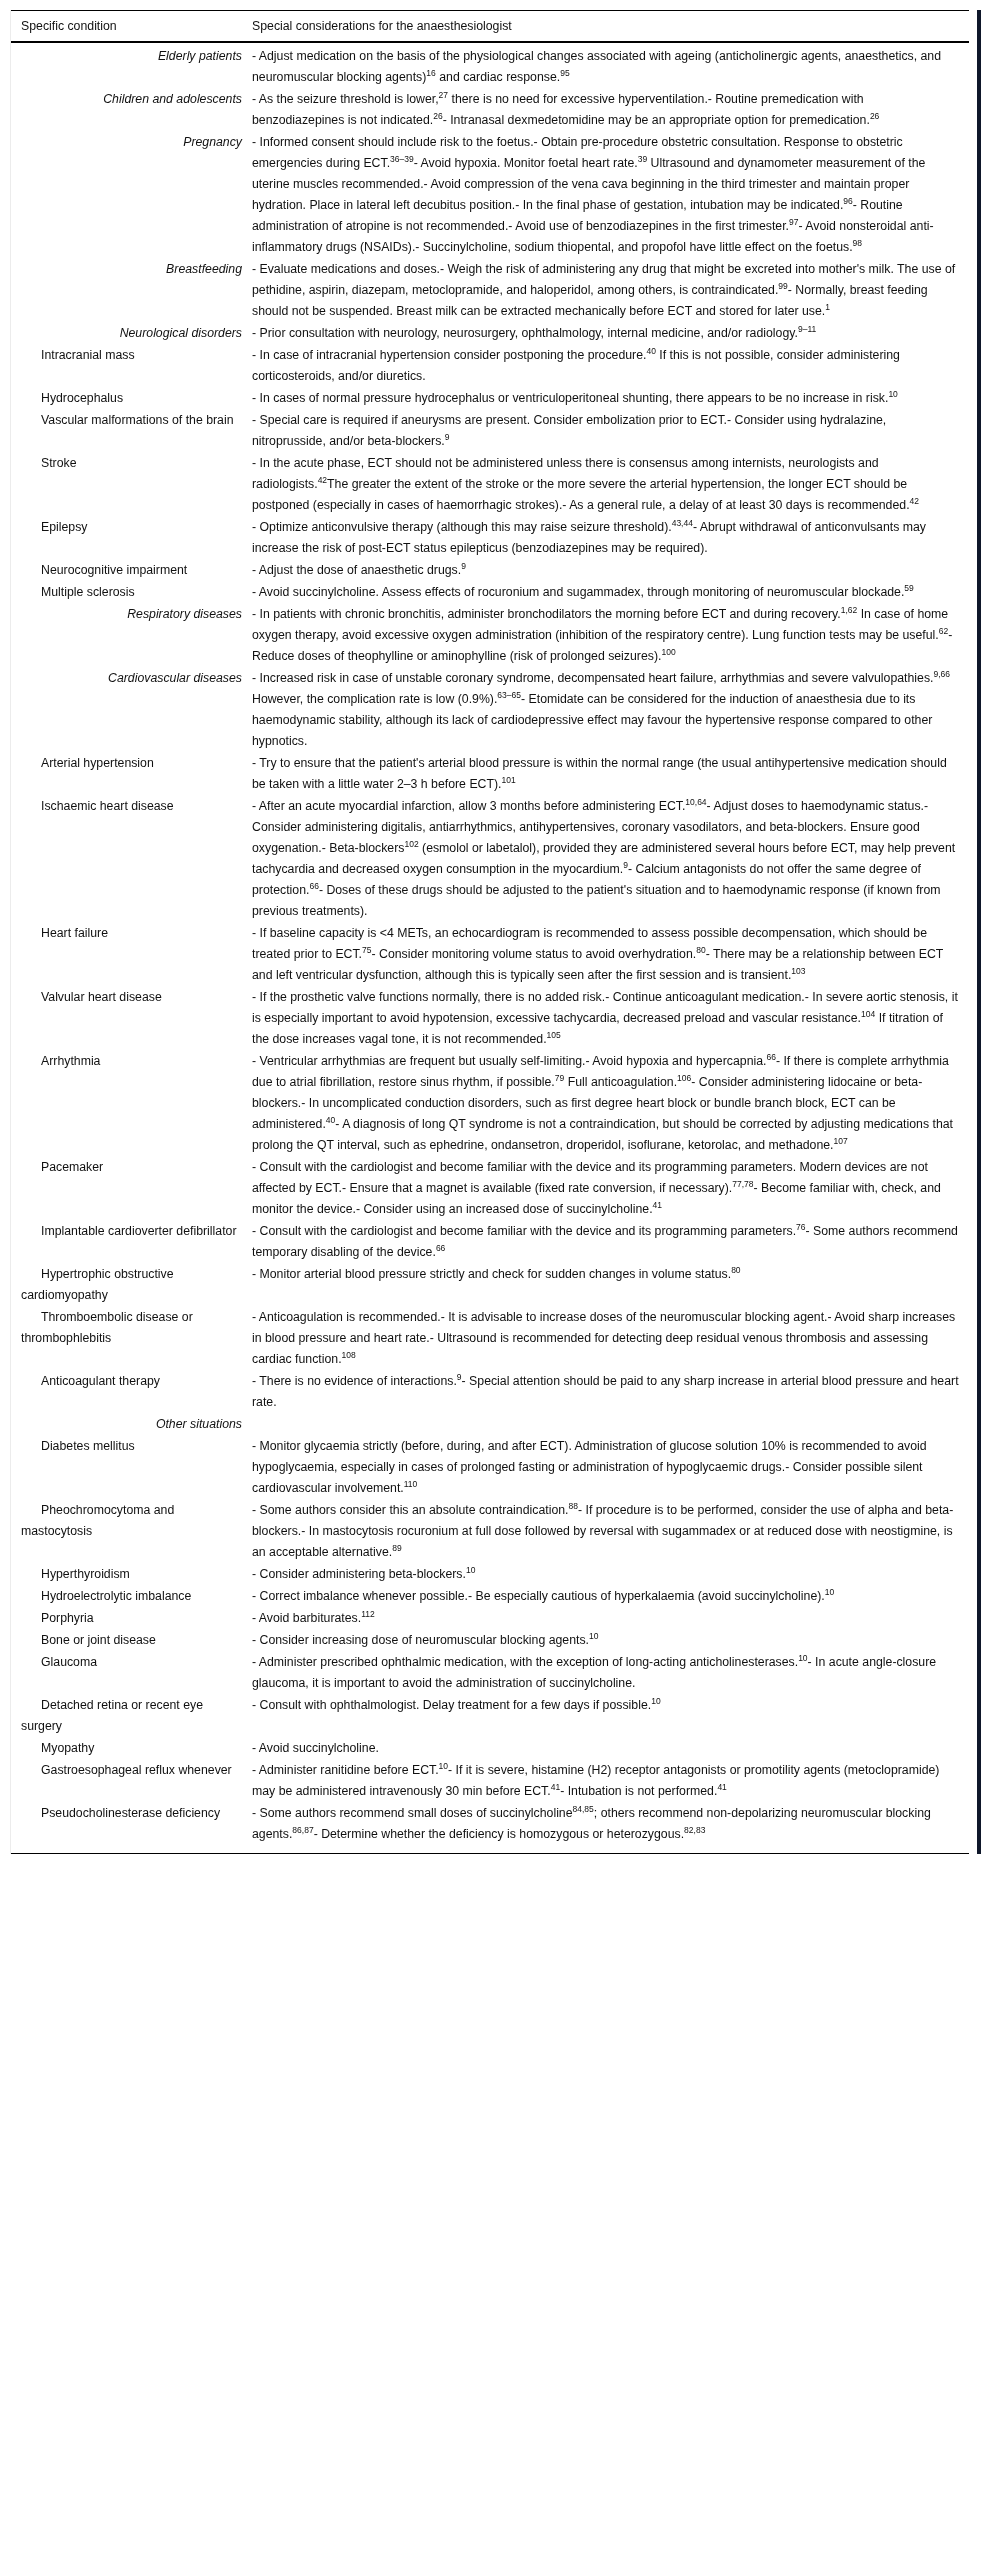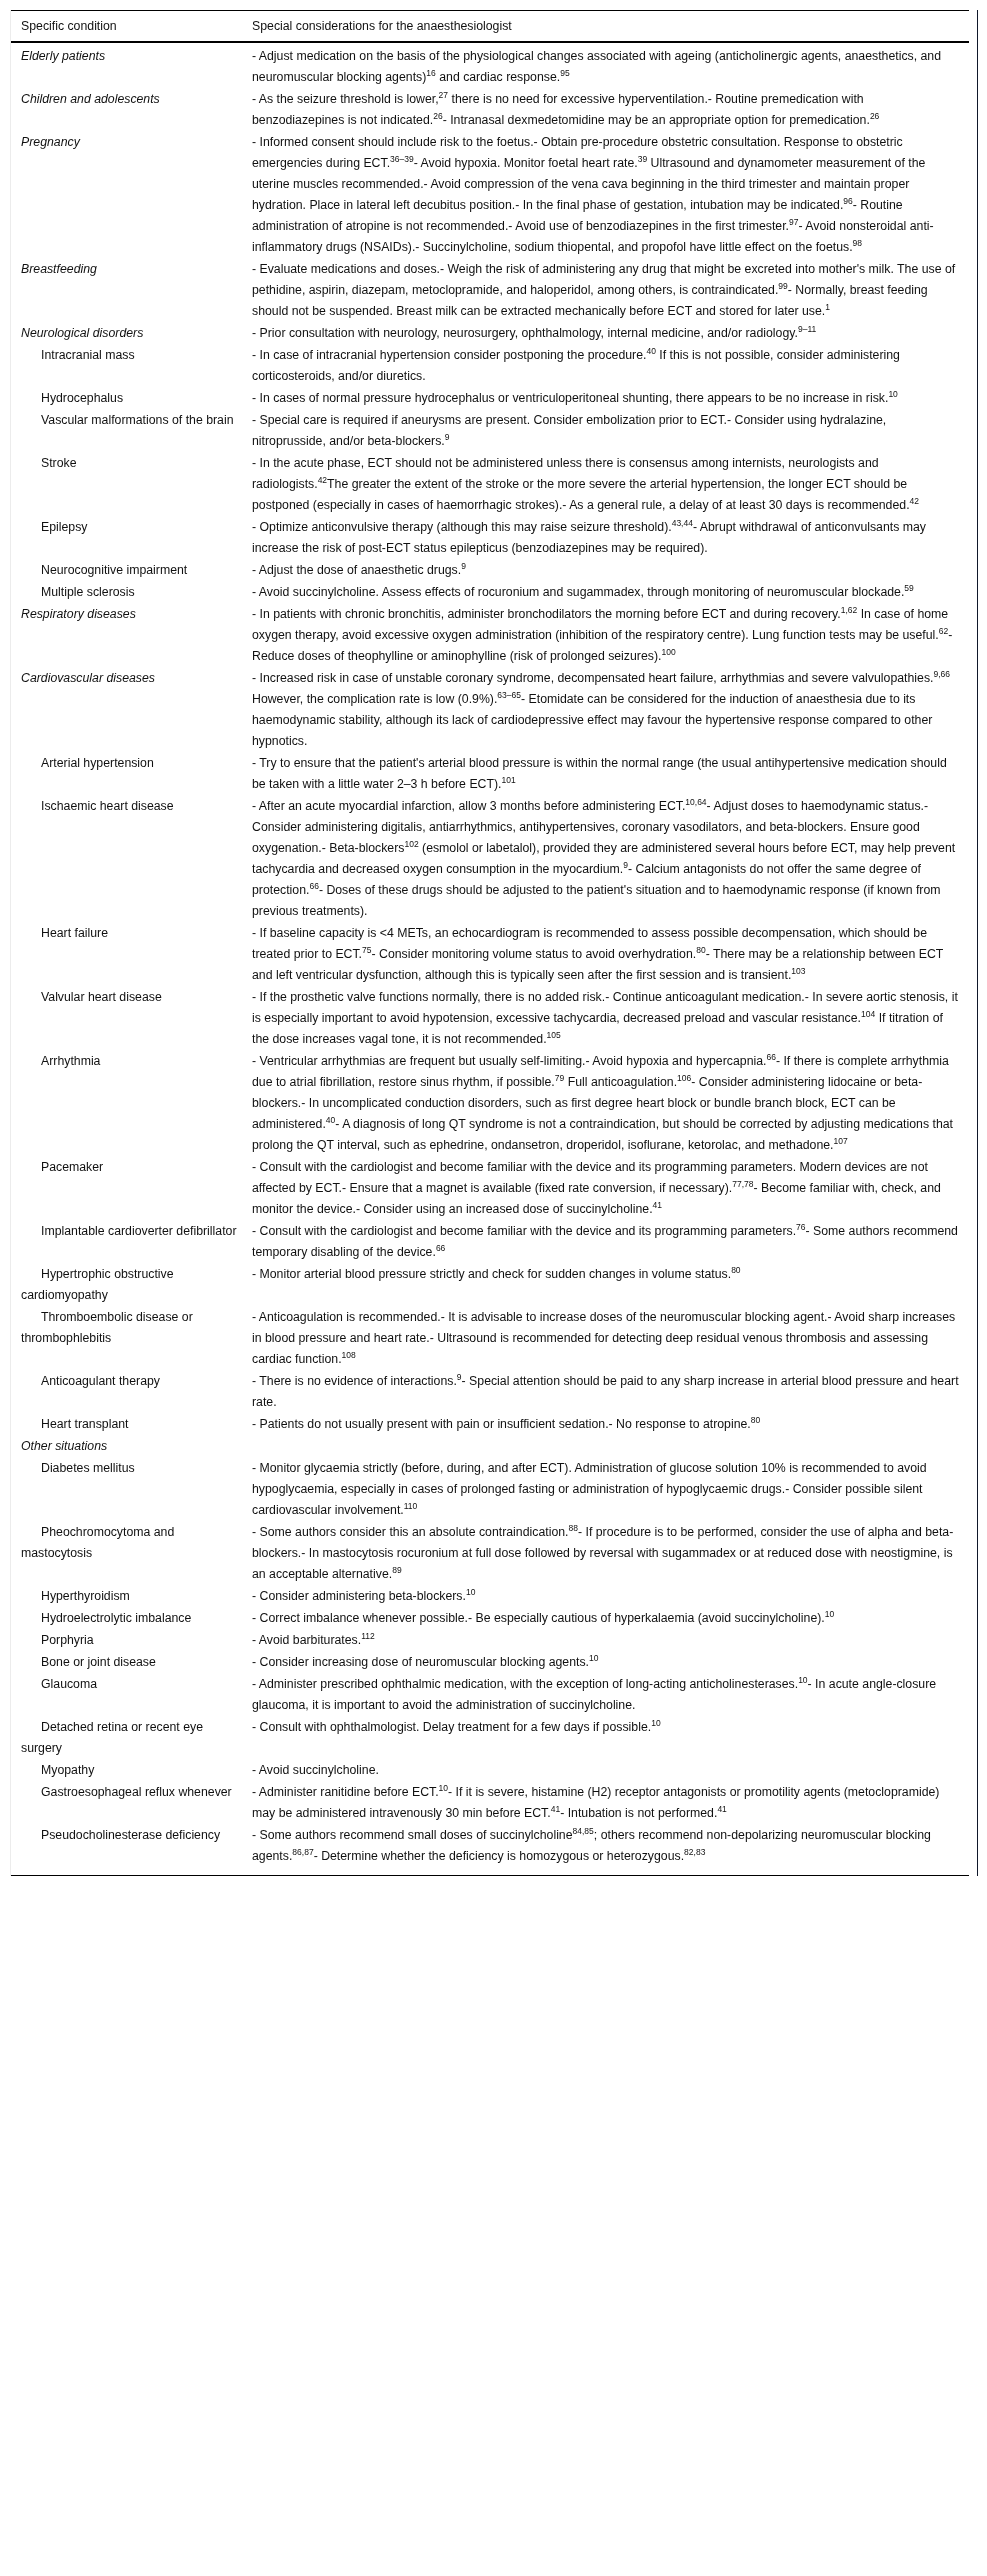--- a/index.html
+++ b/index.html
@@ -2,21 +2,21 @@
 <html><head>
 <meta charset="utf-8">
 <style>
   html, body { margin: 0; padding: 0; background: #ffffff; }
   body { width: 987px; font-family: "Liberation Sans", sans-serif; color: #111; }
   .wrap {
     position: relative;
     margin: 10px 12px 0 10px;
     width: 966px;
     border-left: 1px solid #ececec;
-    border-right: 1px solid #0f172a;
+    border-right: 4px solid #0f172a;
     padding: 0 0 0 0;
   }
   table {
     width: 958px;
     margin-left: 0;
     border-collapse: collapse;
     font-size: 12.3px;
     line-height: 21px;
   }
   thead tr { border-top: 1px solid #000; border-bottom: 2px solid #000; }
@@ -27,21 +27,21 @@
     padding: 5px 0 4px 10px;
     vertical-align: top;
   }
   td {
     vertical-align: top;
     padding: 0 0 1px 10px;
   }
   td.c1 { width: 221px; }
   th.c1 { width: 221px; }
   td.c2, th.c2 { padding-right: 10px; padding-left: 10px; }
-  .cat { font-style: italic; }
+  .cat { font-style: italic; text-align: right; }
   .sub { text-indent: 20px; }
   sup { font-size: 8.5px; line-height: 0; vertical-align: 5px; }
   tbody tr:first-child td { padding-top: 3px; }
   tbody tr:last-child td { padding-bottom: 8px; }
 </style>
 </head>
 <body>
 
 <div class="wrap">
   <table>
@@ -142,24 +142,20 @@
         </tr>
         <tr>
           <td class="c1 sub">Thromboembolic disease or thrombophlebitis</td>
           <td class="c2">- Anticoagulation is recommended.- It is advisable to increase doses of the neuromuscular blocking agent.- Avoid sharp increases in blood pressure and heart rate.- Ultrasound is recommended for detecting deep residual venous thrombosis and assessing cardiac function.<sup>108</sup></td>
         </tr>
         <tr>
           <td class="c1 sub">Anticoagulant therapy</td>
           <td class="c2">- There is no evidence of interactions.<sup>9</sup>- Special attention should be paid to any sharp increase in arterial blood pressure and heart rate.</td>
         </tr>
         <tr>
-          <td class="c1 sub">Heart transplant</td>
-          <td class="c2">- Patients do not usually present with pain or insufficient sedation.- No response to atropine.<sup>80</sup></td>
-        </tr>
-        <tr>
           <td class="c1 cat">Other situations</td>
           <td class="c2"></td>
         </tr>
         <tr>
           <td class="c1 sub">Diabetes mellitus</td>
           <td class="c2">- Monitor glycaemia strictly (before, during, and after ECT). Administration of glucose solution 10% is recommended to avoid hypoglycaemia, especially in cases of prolonged fasting or administration of hypoglycaemic drugs.- Consider possible silent cardiovascular involvement.<sup>110</sup></td>
         </tr>
         <tr>
           <td class="c1 sub">Pheochromocytoma and mastocytosis</td>
           <td class="c2">- Some authors consider this an absolute contraindication.<sup>88</sup>- If procedure is to be performed, consider the use of alpha and beta-blockers.- In mastocytosis rocuronium at full dose followed by reversal with sugammadex or at reduced dose with neostigmine, is an acceptable alternative.<sup>89</sup></td>

